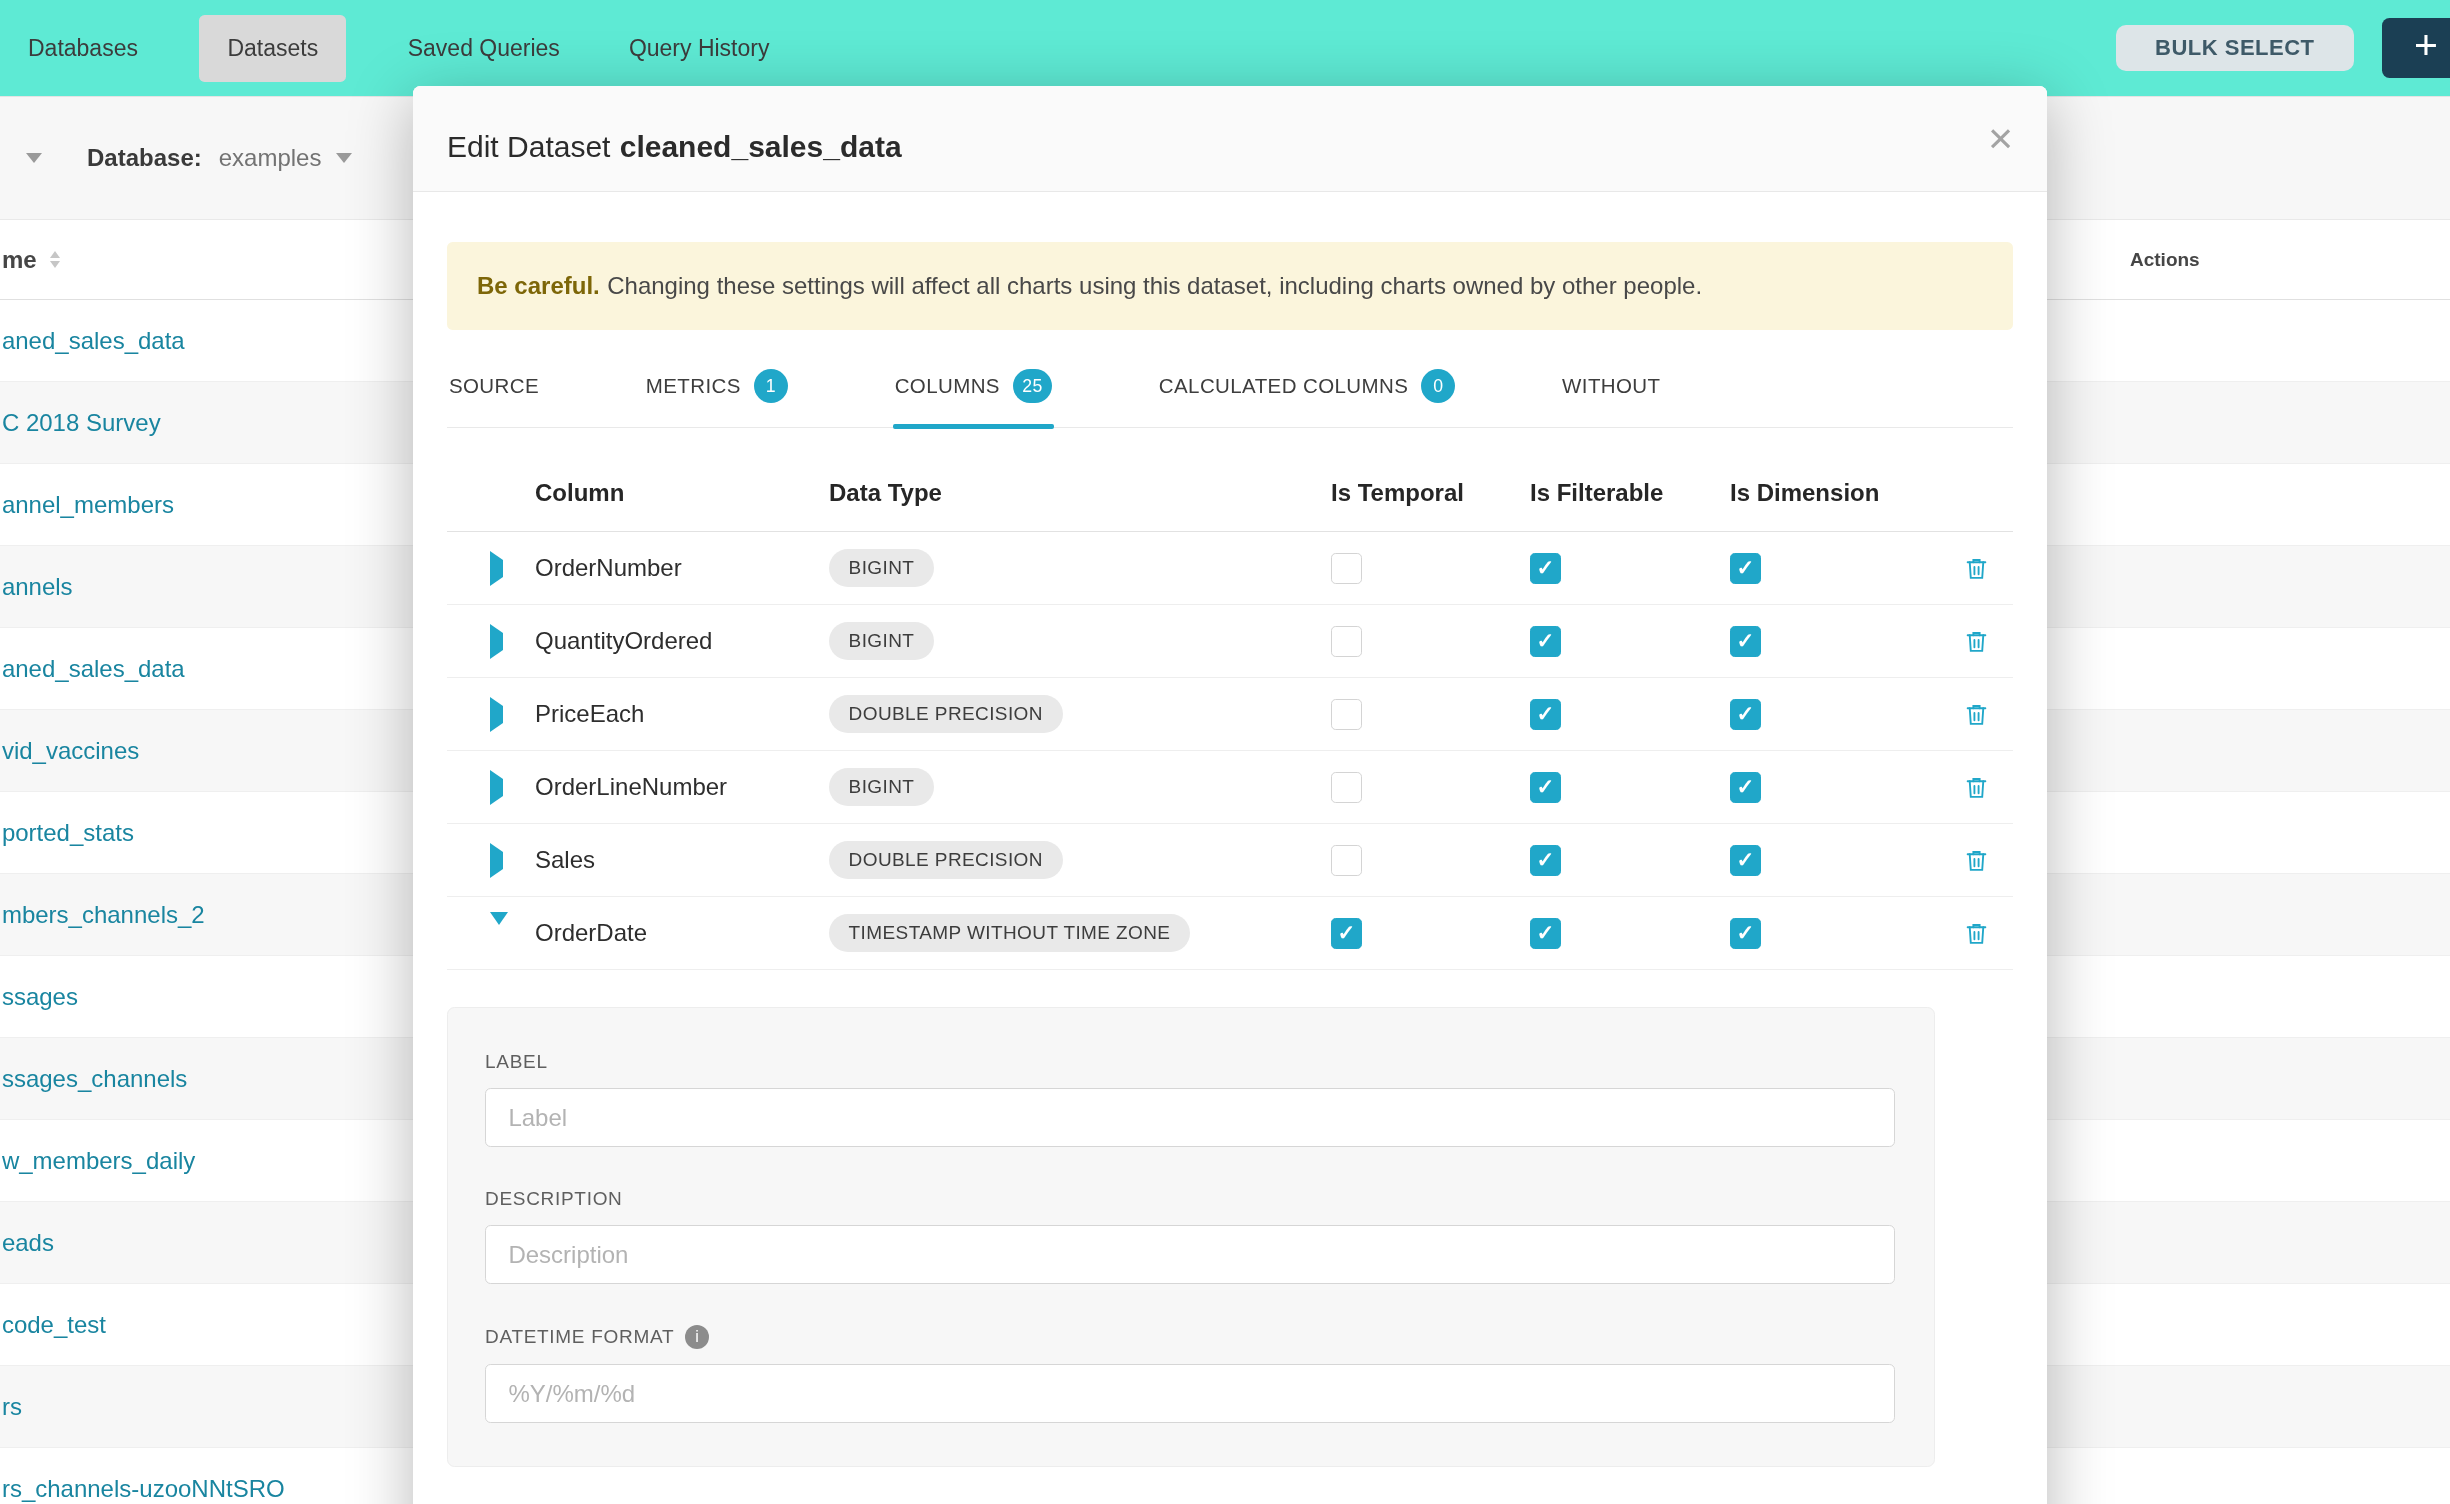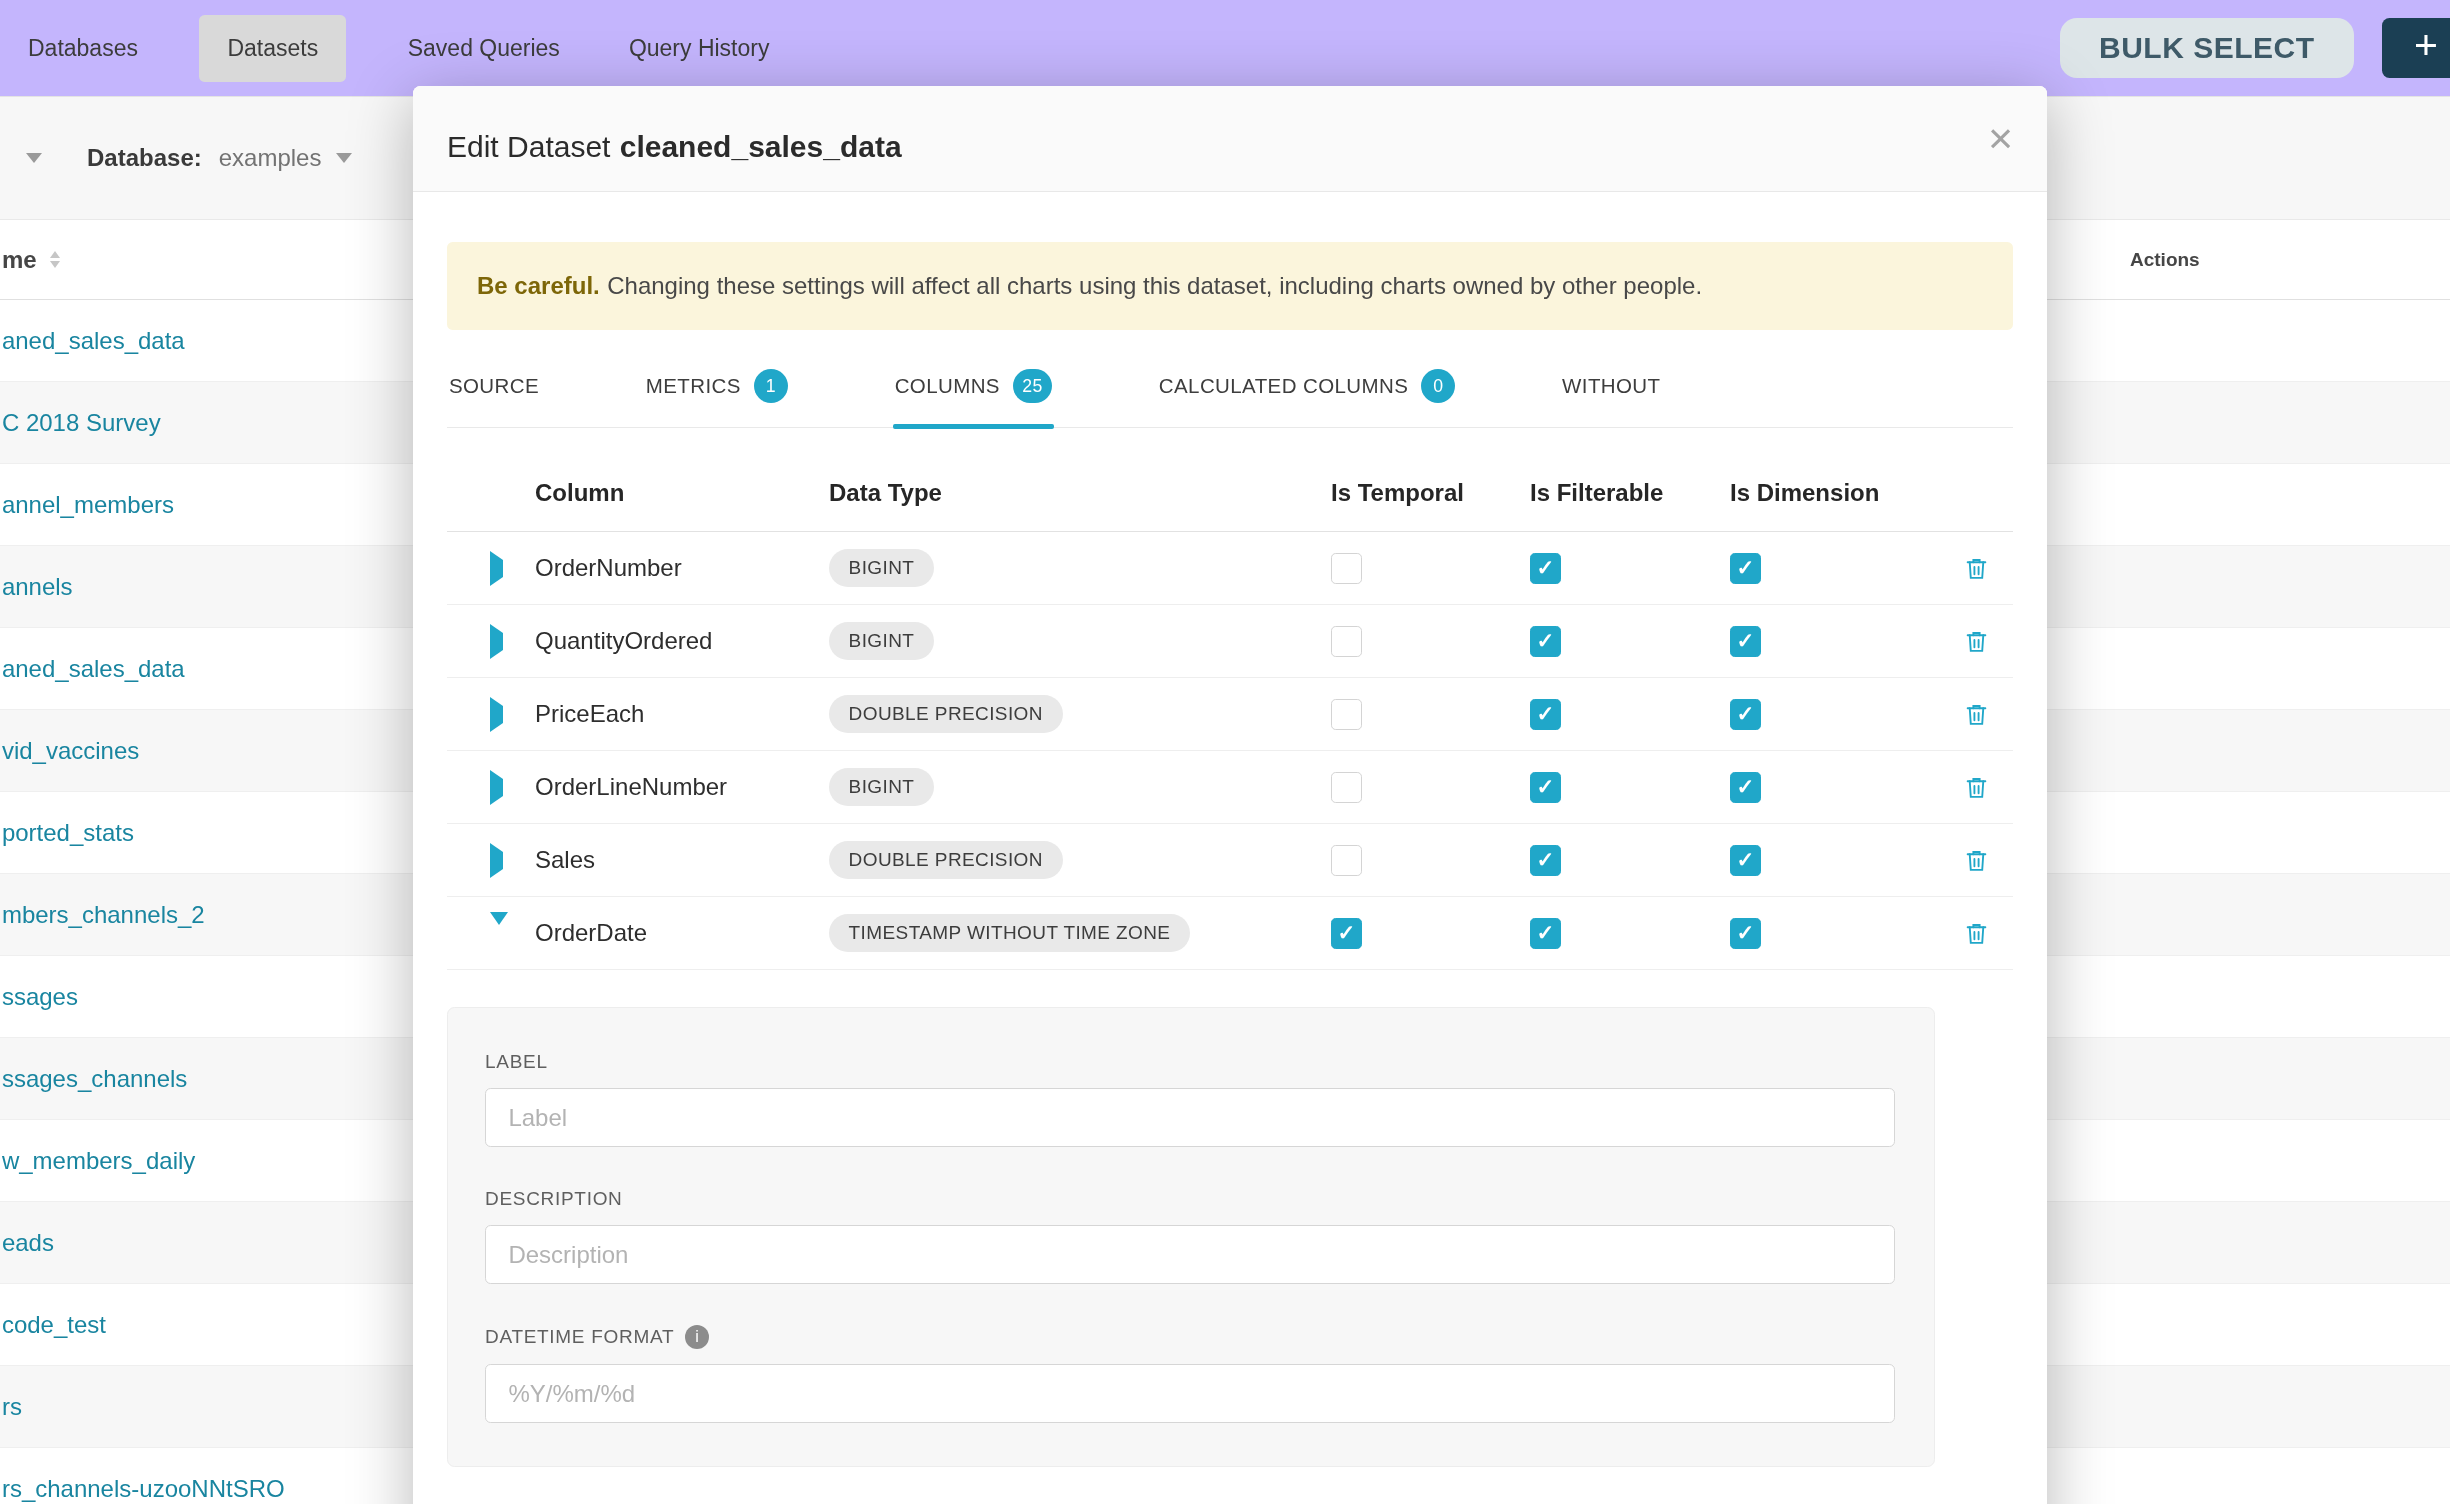--- a/index.html
+++ b/index.html
@@ -1,27 +1,27 @@
 <!DOCTYPE html>
 <html style="font-size:15px"><head>
 <meta charset="utf-8">
 <style>
   * { margin:0; padding:0; box-sizing:border-box; }
   html,body { width:2450px; height:1505px; overflow:hidden; }
   body { font-family:"Liberation Sans", sans-serif; background:#fff; position:relative; color:#333; }
 
   
-  .topnav { position:absolute; top:0; left:0; right:0; height:97px; background:#c4b5fd;
+  .topnav { position:absolute; top:0; left:0; right:0; height:97px; background:#5eead4;
             border-bottom:0.9px solid #e4e4e4; display:flex; align-items:center; padding-left:20.5px; z-index:1; }
   .nav-item { font-size:23px; color:#3c3c3c; margin-right:54px; height:67px; padding:0 7.5px;
               display:flex; align-items:center; border-radius:5.6px; cursor:pointer; white-space:nowrap; }
   .nav-item.active { background:#d9d9d9; padding:0 28px; }
   .nav-right { margin-left:auto; display:flex; align-items:center; gap:28px; }
-  .bulk-select { height:60px; padding:0 39px; background:#dde5e8; color:#3e5a68; font-size:30px;
-                 font-weight:700; letter-spacing:0.5px; border:none; border-radius:17px;
+  .bulk-select { height:46px; padding:0 39px; background:#dde5e8; color:#3e5a68; font-size:22px;
+                 font-weight:700; letter-spacing:0.5px; border:none; border-radius:10px;
                  font-family:inherit; cursor:pointer; }
   .add-btn { width:89px; height:60px; background:#1b3f54; color:#fff; font-size:41px; font-weight:300;
              border:none; border-radius:7.5px; margin-right:-20.5px; display:flex; align-items:center;
              justify-content:center; cursor:pointer; font-family:inherit; line-height:1; padding-bottom:5.6px; }
 
   
   .subbar { position:absolute; top:97px; left:0; right:0; height:123px; background:#f7f7f7;
             border-bottom:0.9px solid #e9e9e9; display:flex; align-items:center; }
   .sel-caret { width:0; height:0; border-left:8.4px solid transparent; border-right:8.4px solid transparent;
                border-top:10.3px solid #9a9a9a; display:inline-block; cursor:pointer; }

